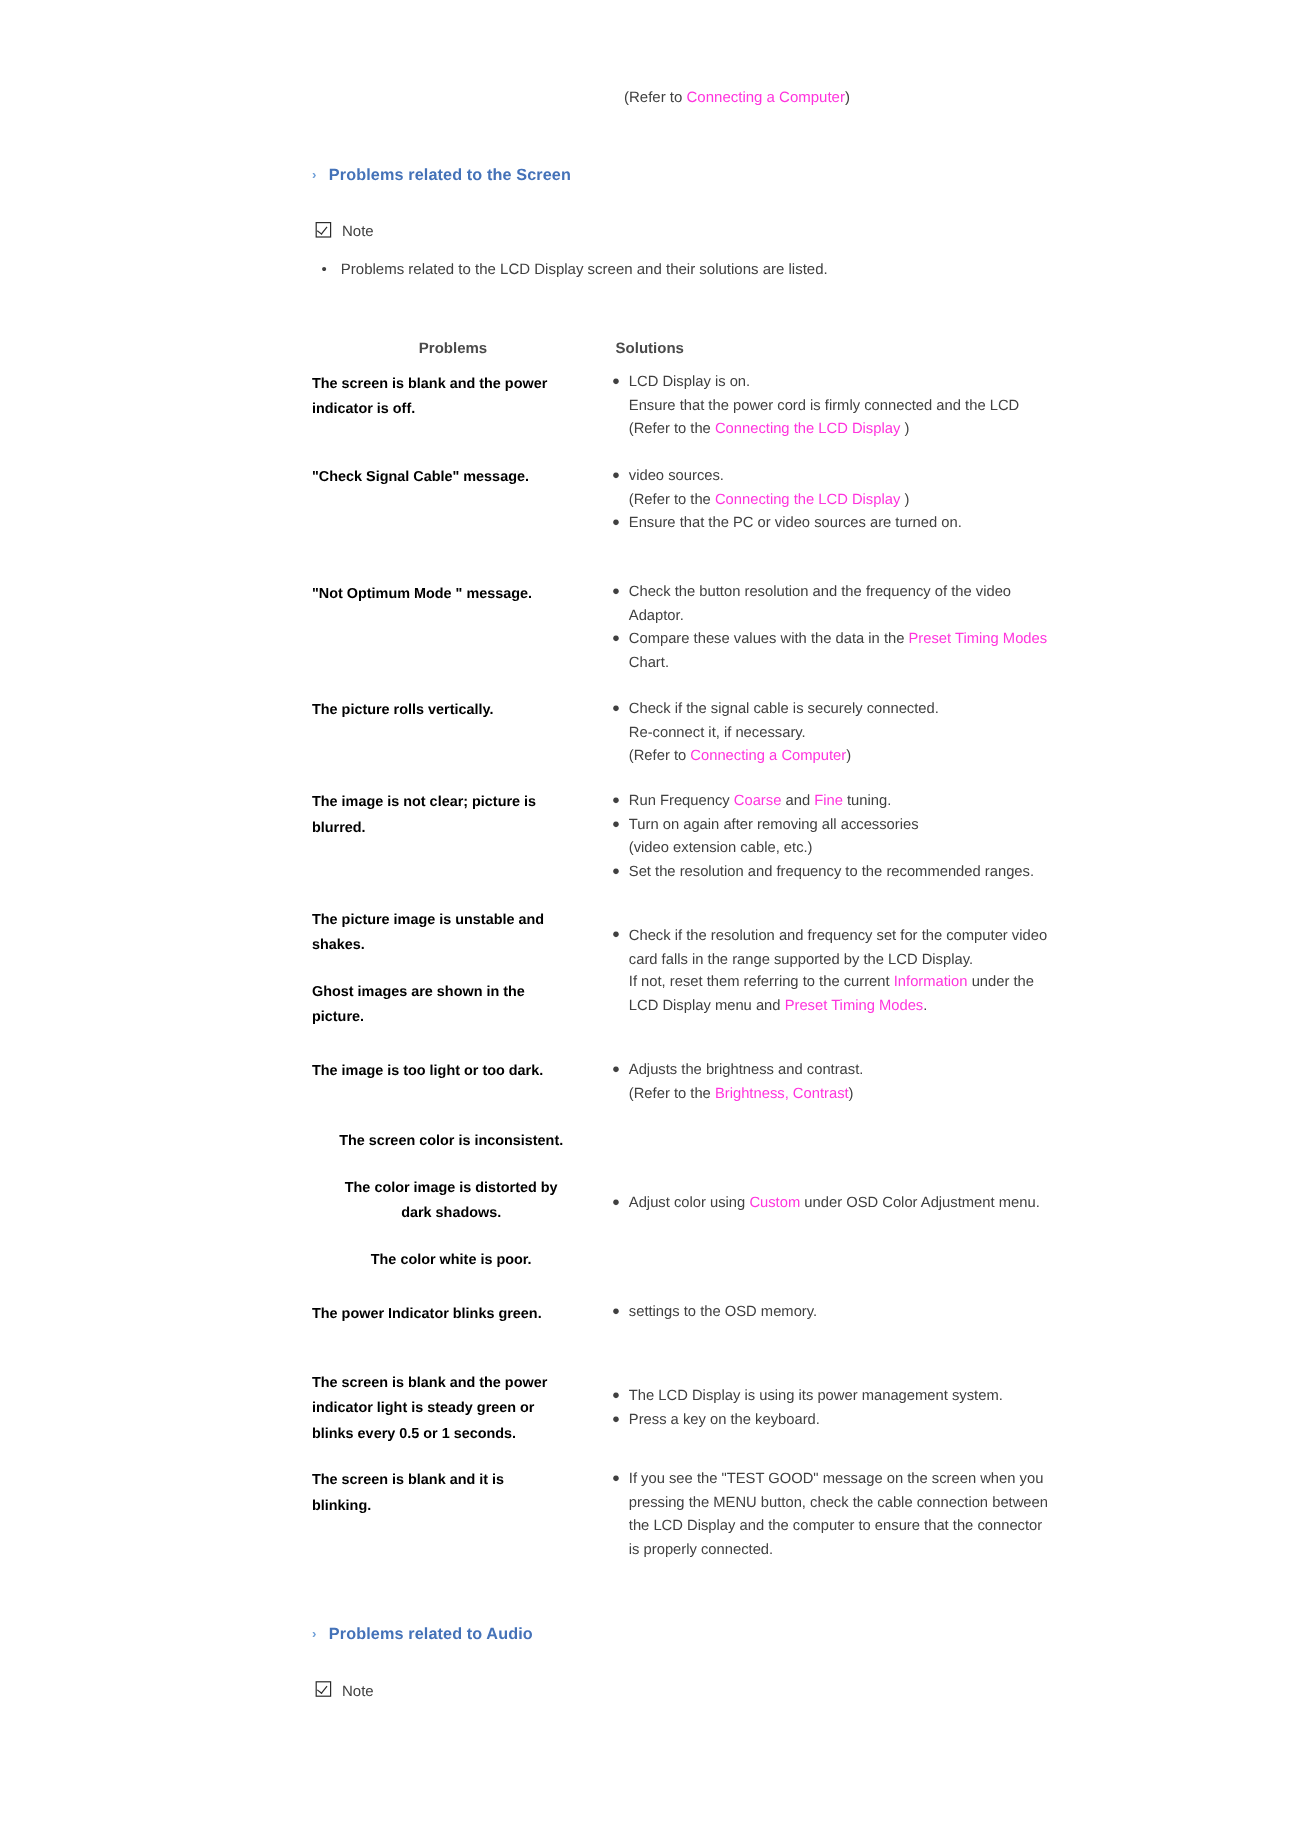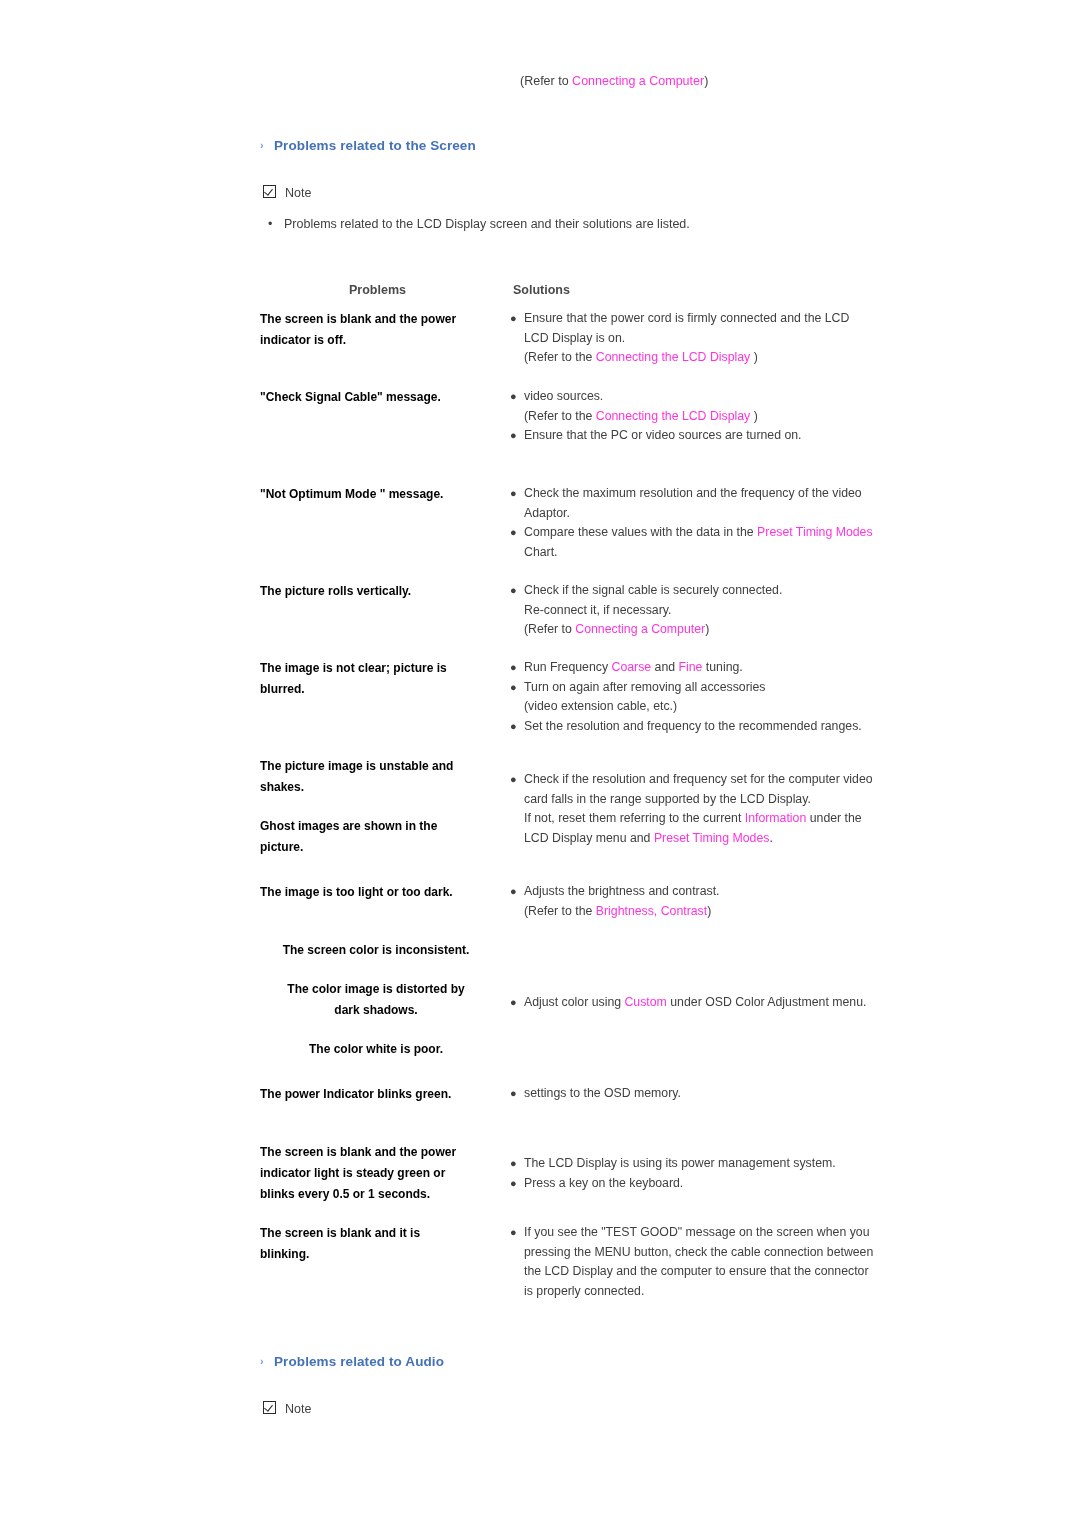--- a/index.html
+++ b/index.html
@@ -196,22 +196,22 @@
     </div>
     <div id="rows-host">
         <div class="row" style="position: absolute; left: 0px; top: 0px; width: 620px;">
           <div class="col-problem" style="top: 26px;">
             <div>The screen is blank and the power</div>
             <div>indicator is off.</div>
           </div>
           <div class="col-solution" style="top: 26px;">
             <div class="sol-item">
               <span class="b">●</span>
+              <span class="sol-line"><span>LCD Display is on.</span></span>
               <span class="sol-line"><span>Ensure that the power cord is firmly connected and the LCD</span></span>
-              <span class="sol-line"><span>LCD Display is on.</span></span>
               <span class="sol-line"><span>(Refer to the </span><span class="link">Connecting the LCD Display</span><span> )</span></span>
             </div>
           </div>
         </div>
         <div class="row" style="position: absolute; left: 0px; top: 0px; width: 620px;">
           <div class="col-problem" style="top: 104px;">
             <div>"Check Signal Cable" message.</div>
           </div>
           <div class="col-solution" style="top: 104px;">
             <div class="sol-item">
@@ -225,21 +225,21 @@
             </div>
           </div>
         </div>
         <div class="row" style="position: absolute; left: 0px; top: 0px; width: 620px;">
           <div class="col-problem" style="top: 201px;">
             <div>"Not Optimum Mode " message.</div>
           </div>
           <div class="col-solution" style="top: 201px;">
             <div class="sol-item">
               <span class="b">●</span>
-              <span class="sol-line"><span>Check the maximum resolution and the frequency of the video</span></span>
+              <span class="sol-line"><span>Check the button resolution and the frequency of the video</span></span>
               <span class="sol-line"><span>Adaptor.</span></span>
             </div>
             <div class="sol-item">
               <span class="b">●</span>
               <span class="sol-line"><span>Compare these values with the data in the </span><span class="link">Preset Timing Modes</span></span>
               <span class="sol-line"><span>Chart.</span></span>
             </div>
           </div>
         </div>
         <div class="row" style="position: absolute; left: 0px; top: 0px; width: 620px;">

